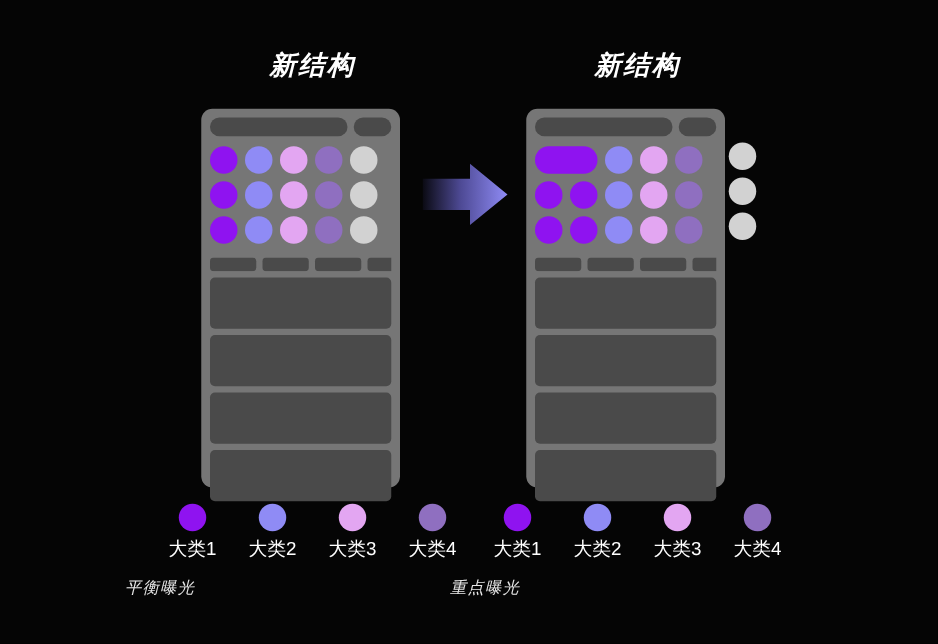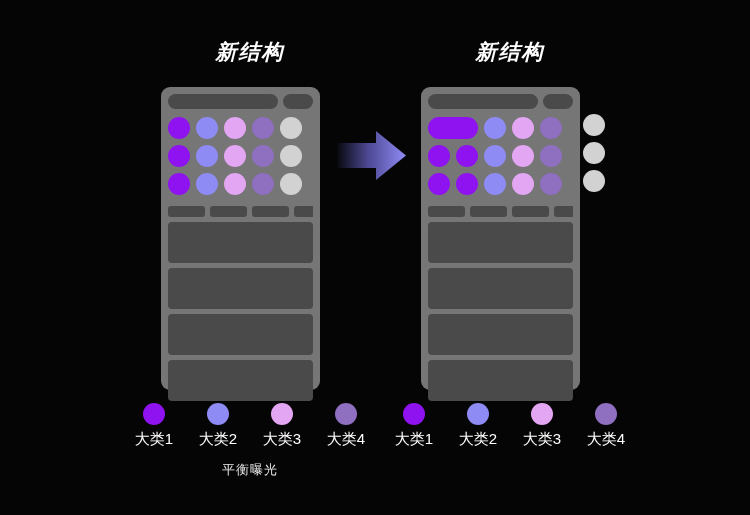--- a/index.html
+++ b/index.html
@@ -181,24 +181,24 @@
     font-size: 15px;
     color: #ffffff;
     white-space: nowrap;
   }
 
   .caption {
     position: absolute;
     top: 461px;
     left: 0;
     width: 100%;
-    text-align: center;
     font-size: 13px;
     color: #e8e8e8;
     letter-spacing: 1px;
+    font-style: italic;
   }
 </style>
 </head>
 <body style="background: rgb(5, 5, 5);">
 
 <div class="stage">
 
   <div class="panel left">
     <div class="panel-title">新结构</div>
 
@@ -355,15 +355,16 @@
         <div class="legend-item">
           <div class="legend-swatch" style="background: rgb(227, 166, 242);"></div>
           <div class="legend-label">大类3</div>
         </div>
         <div class="legend-item">
           <div class="legend-swatch" style="background: rgb(143, 111, 192);"></div>
           <div class="legend-label">大类4</div>
         </div>
       </div>
 
+    <div class="caption">重点曝光</div>
   </div>
 
 </div>
 
 </body></html>

